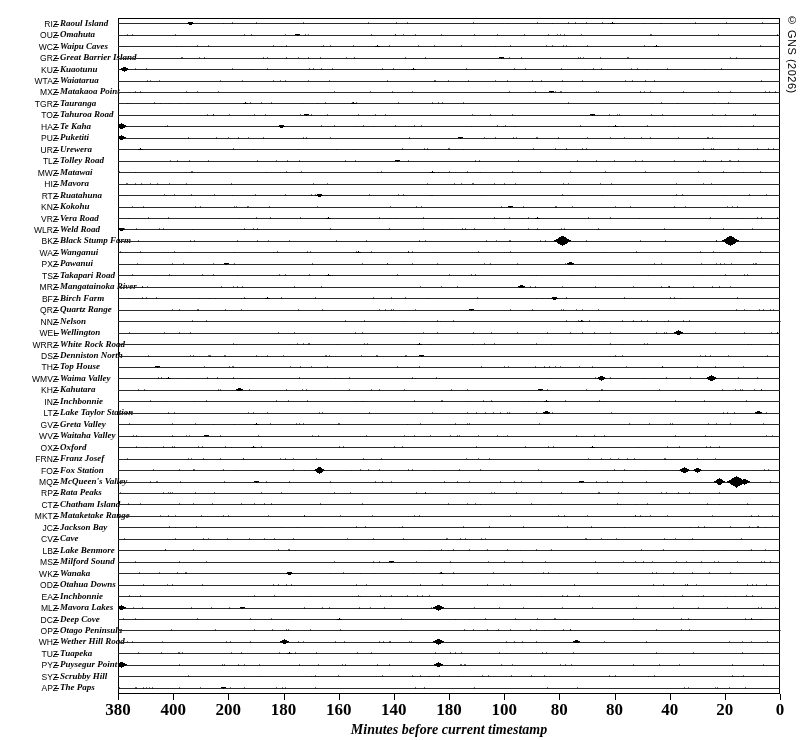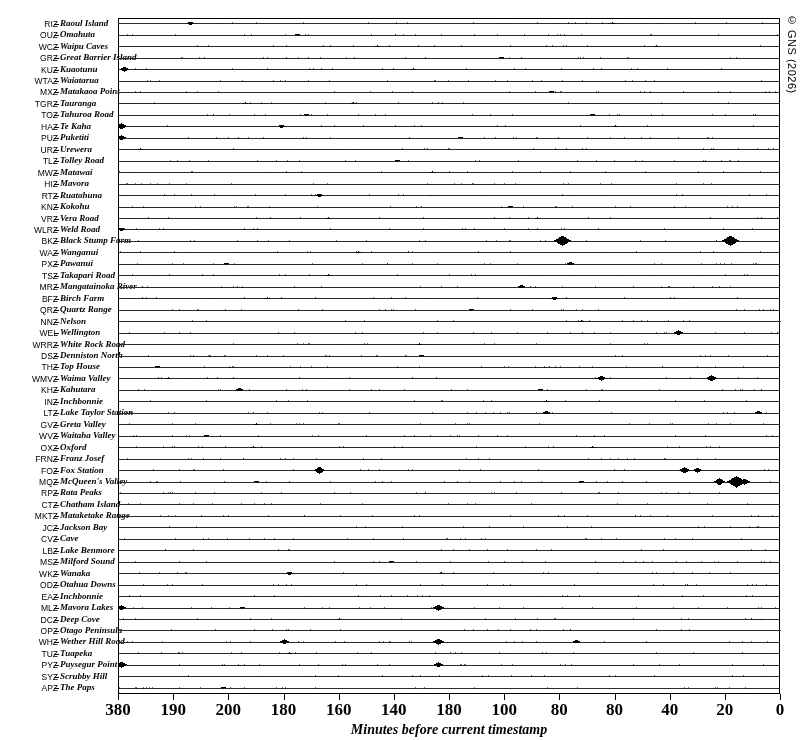--- a/index.html
+++ b/index.html
@@ -2700,21 +2700,21 @@
           <div class="spike" style="left: 106.8px; top: 4.5px; height: 1px;"></div>
         </div>
       </div>
   </div>
 
   <div class="axis">
     <div id="ticks">
         <div class="tick" style="left: 0px;"></div>
         <div class="ticklabel" style="left: 0px;">380</div>
         <div class="tick" style="left: 55.2px;"></div>
-        <div class="ticklabel" style="left: 55.2px;">190</div>
+        <div class="ticklabel" style="left: 55.2px;">400</div>
         <div class="tick" style="left: 110.3px;"></div>
         <div class="ticklabel" style="left: 110.3px;">200</div>
         <div class="tick" style="left: 165.5px;"></div>
         <div class="ticklabel" style="left: 165.5px;">180</div>
         <div class="tick" style="left: 220.7px;"></div>
         <div class="ticklabel" style="left: 220.7px;">160</div>
         <div class="tick" style="left: 275.8px;"></div>
         <div class="ticklabel" style="left: 275.8px;">140</div>
         <div class="tick" style="left: 331px;"></div>
         <div class="ticklabel" style="left: 331px;">180</div>

